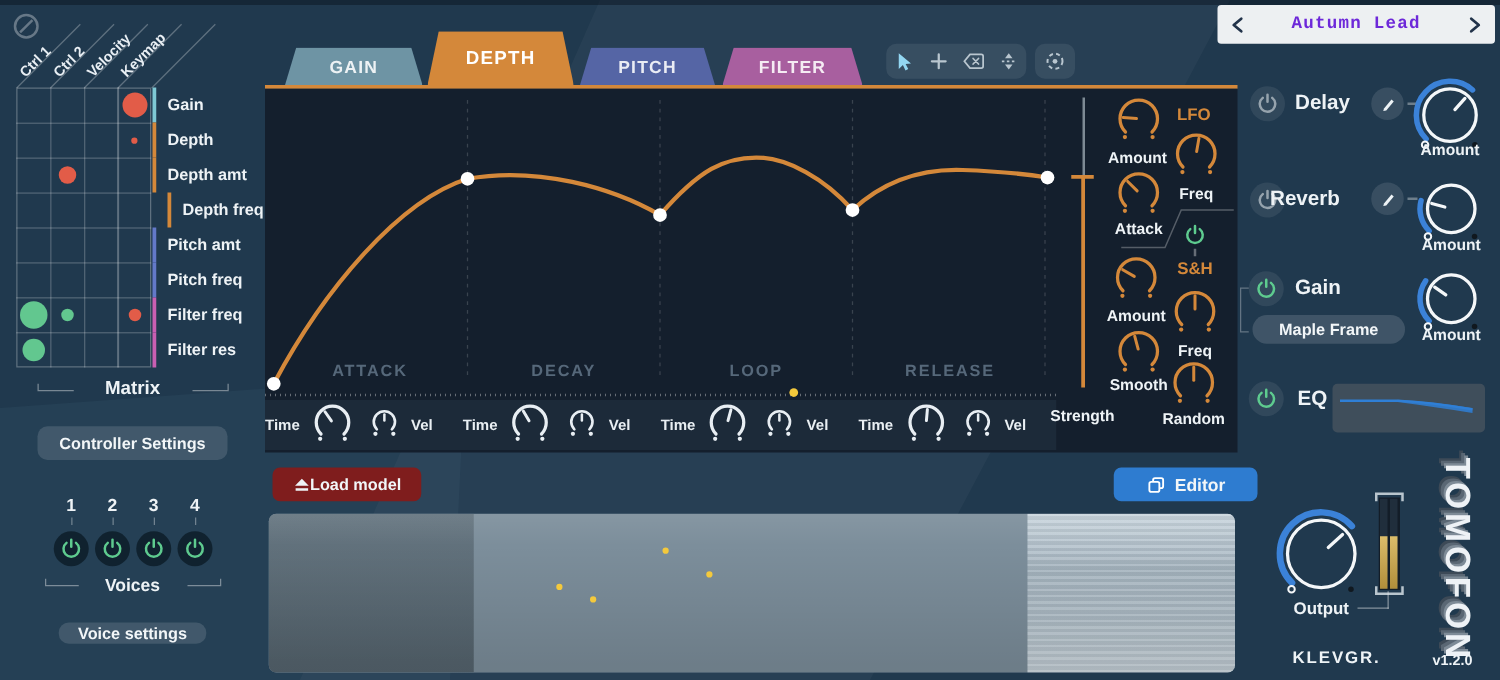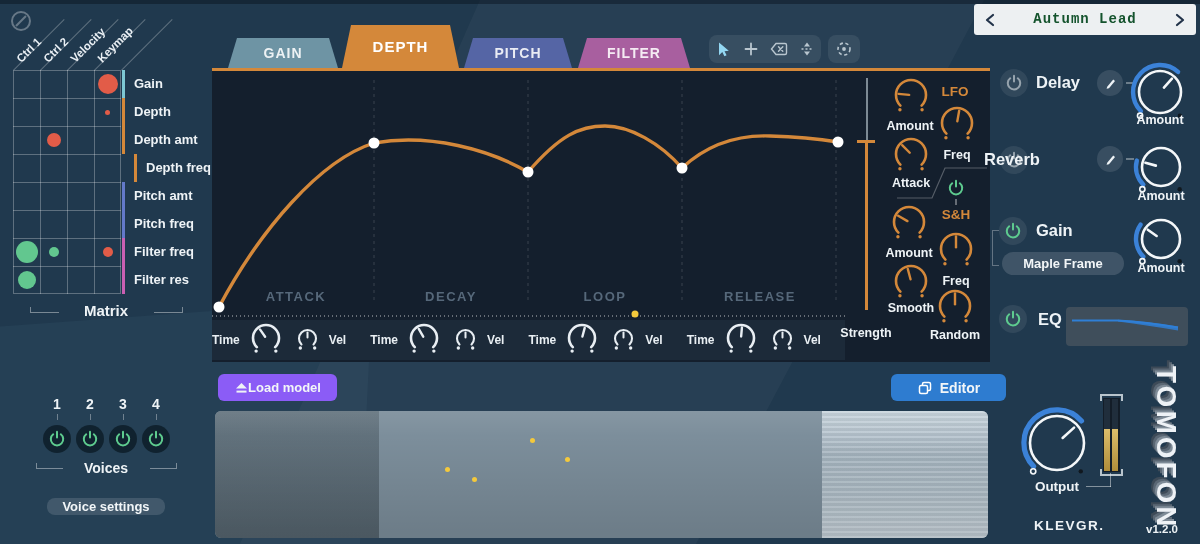--- a/index.html
+++ b/index.html
@@ -43,38 +43,38 @@
   .kb-label{font-weight:700;font-size:12px;color:#e9eff3;}
   #envsvg{position:absolute;left:212px;top:68px;width:633px;height:250px;}
   .env-sec{position:absolute;width:100px;text-align:center;font-weight:700;font-size:13px;letter-spacing:1.5px;color:#56687a;}
   #dotstrip{position:absolute;left:212px;top:315px;width:633px;height:2px;
     background-image:repeating-linear-gradient(90deg,rgba(255,255,255,.35) 0 1px,transparent 1px 4px);}
   .tbar{position:absolute;height:28px;background:rgba(255,255,255,.08);border-radius:8px;display:flex;align-items:center;justify-content:space-around;}
   .ticon{display:flex;align-items:center;justify-content:center;width:24px;height:24px;}
   .orange-lbl{position:absolute;font-weight:700;font-size:13.5px;color:#d4883a;width:80px;text-align:center;}
   .dash{position:absolute;background:rgba(255,255,255,.35);}
   
-  #loadbtn{left:218px;top:374px;width:119px;height:27px;background:#8b5cf6;border-radius:6px;gap:0;}
+  #loadbtn{left:218px;top:374px;width:119px;height:27px;background:#7f1d1d;border-radius:6px;gap:0;}
   #filename{left:352px;top:380px;font-size:15px;}
   #editorbtn{left:891px;top:374px;width:115px;height:27px;background:#2e7cd0;border-radius:6px;gap:7px;font-size:14px;}
   #spectro{position:absolute;left:215px;top:411px;width:773px;height:127px;border-radius:6px;overflow:hidden;background:#7c8e9b;}
   #sp-left{position:absolute;left:0;top:0;width:164px;height:100%;background:linear-gradient(180deg,#64747f,#55646e);}
   #sp-stripes{position:absolute;left:164px;top:0;width:443px;height:100%;
     background-image:linear-gradient(90deg,rgba(0,0,0,.18),rgba(255,255,255,0) 25%,rgba(255,255,255,.10) 52%,rgba(0,0,0,.12) 72%,rgba(255,255,255,.28) 95%),
       repeating-linear-gradient(90deg,#2e3a44 0 2px,#78previous 0),
       repeating-linear-gradient(90deg,#2e3a44 0 2px,#74858f 2px 8px,#67777f 8px 15px);}
   #sp-right{position:absolute;left:607px;top:0;width:166px;height:100%;
     background-image:repeating-linear-gradient(0deg,rgba(255,255,255,.12) 0 2px,rgba(0,0,0,.05) 2px 5px),
       linear-gradient(180deg,#c4d1da,#a8b7c2 35%,#b4c3cd 65%,#cfdbe3);}
   #sp-shade{position:absolute;left:0;top:0;width:100%;height:100%;background:linear-gradient(180deg,rgba(255,255,255,.08),rgba(0,0,0,0) 20%,rgba(0,0,0,.12) 95%);}
   .sp-dot{position:absolute;width:5px;height:5px;border-radius:50%;background:#f4c93c;}
   
   #presetbar{position:absolute;left:974px;top:4px;width:222px;height:31px;background:#edf0f2;border-radius:3px;}
   #presetname{position:absolute;left:0;top:7px;width:100%;text-align:center;font-family:"Liberation Mono","DejaVu Sans Mono",monospace;
-    font-weight:700;font-size:14px;color:#14532d;letter-spacing:1px;}
+    font-weight:700;font-size:14px;color:#6d28d9;letter-spacing:1px;}
   .chev{position:absolute;top:8px;width:16px;height:16px;display:flex;align-items:center;justify-content:center;}
   .fx-label{position:absolute;font-weight:700;font-size:16.5px;}
   .pencil{position:absolute;width:26px;height:26px;border-radius:50%;background:rgba(255,255,255,.11);display:flex;align-items:center;justify-content:center;}
   #maplepill{left:1002px;top:252px;width:122px;height:23px;border-radius:12px;background:rgba(255,255,255,.14);font-size:13px;}
   #bodybracket{position:absolute;left:992px;top:230px;width:6px;height:34px;border-left:1px solid rgba(255,255,255,.3);
     border-top:1px solid rgba(255,255,255,.3);border-bottom:1px solid rgba(255,255,255,.3);}
   #eqdisplay{position:absolute;left:1066px;top:307px;width:122px;height:39px;background:#3f4e5b;border-radius:4px;}
   .meter{position:absolute;left:1100px;top:394px;width:23px;height:82px;}
   .mbr-t{position:absolute;left:0;top:0;right:0;height:5px;border-top:2px solid rgba(224,232,238,.8);border-left:2px solid rgba(224,232,238,.8);border-right:2px solid rgba(224,232,238,.8);}
   .mbr-b{position:absolute;left:0;bottom:0;right:0;height:5px;border-bottom:2px solid rgba(224,232,238,.8);border-left:2px solid rgba(224,232,238,.8);border-right:2px solid rgba(224,232,238,.8);}
@@ -95,20 +95,21 @@
   <div class="patch" id="patch2"></div>
   <div id="topstrip"></div>
 
   <div id="slash-icon">
       <span></span>
     </div>
   <div id="mx-grid"></div>
   <div class="lbl ctr" style="left:66px;top:302px;width:80px;font-size:15px;">Matrix</div>
   <div class="bracket-l" style="left:30px;top:307px;width:28px;"></div>
   <div class="bracket-r" style="left:154px;top:307px;width:28px;"></div>
+  <div class="btn" style="left:30px;top:341px;width:152px;height:27px;">Controller Settings</div>
   <div class="lbl ctr" style="left:66px;top:460px;width:80px;font-size:14px;">Voices</div>
   <div class="bracket-l" style="left:36px;top:463px;width:26px;"></div>
   <div class="bracket-r" style="left:150px;top:463px;width:26px;"></div>
   <div class="btn" style="left:47px;top:498px;width:118px;height:17px;">Voice settings</div>
 
   <div id="accentbar"></div>
   <div id="centerpanel"></div>
 
   <div class="tbar" style="left:709px;top:35px;width:112px;">
     <span class="ticon">
@@ -346,21 +347,21 @@
         <circle cx="54.92641590028272" cy="58.747377736688314" r="2.2" fill="#10181f"></circle>
       </svg></span>
   <div class="lbl sm ctr" style="left:1120px;top:113px;width:80px;">Amount</div>
 
   <span class="pwr" style="left:1000px;top:146px;">
       <svg width="18" height="18" viewBox="-9 -9 18 18">
         <path d="M-3.8,-4.7 A6.2,6.2 0 1 0 3.8,-4.7" stroke="#96a3ad" stroke-width="2" fill="none" stroke-linecap="round"></path>
         <line x1="0" y1="-7.3" x2="0" y2="-1.6" stroke="#96a3ad" stroke-width="2" stroke-linecap="round"></line>
       </svg>
     </span>
-  <div class="fx-label" style="left:984px;top:150px;">Reverb</div>
+  <div class="fx-label" style="left:1016px;top:150px;">Reverb</div>
   <span class="pencil" style="left:1097px;top:146px;">
     <svg width="13" height="13" viewBox="0 0 13 13">
         <path d="M3.2,9.8 L9.2,2.6 L11,4.1 L5,11.3 L2.6,11.8 Z" fill="#eef3f6"></path>
       </svg>
   </span>
   <div class="dash" style="left:1126px;top:158px;width:8px;height:2px;"></div>
   <span class="abs" style="left:1128px;top:134px;"><svg width="66" height="66" viewBox="0 0 66 66">
         <path d="M15.32,50.68 A25,25 0 0 1 8.85,26.53" stroke="#3b82d8" stroke-width="4.4" fill="none" stroke-linecap="round"></path>
         <circle cx="33" cy="33" r="19" stroke="#f4f7f9" stroke-width="2.6" fill="none"></circle>
         <line x1="27.861274604142157" y1="31.62308268005459" x2="17.40029790543155" y2="28.82007242159429" stroke="#f4f7f9" stroke-width="2.6" stroke-linecap="round"></line>

